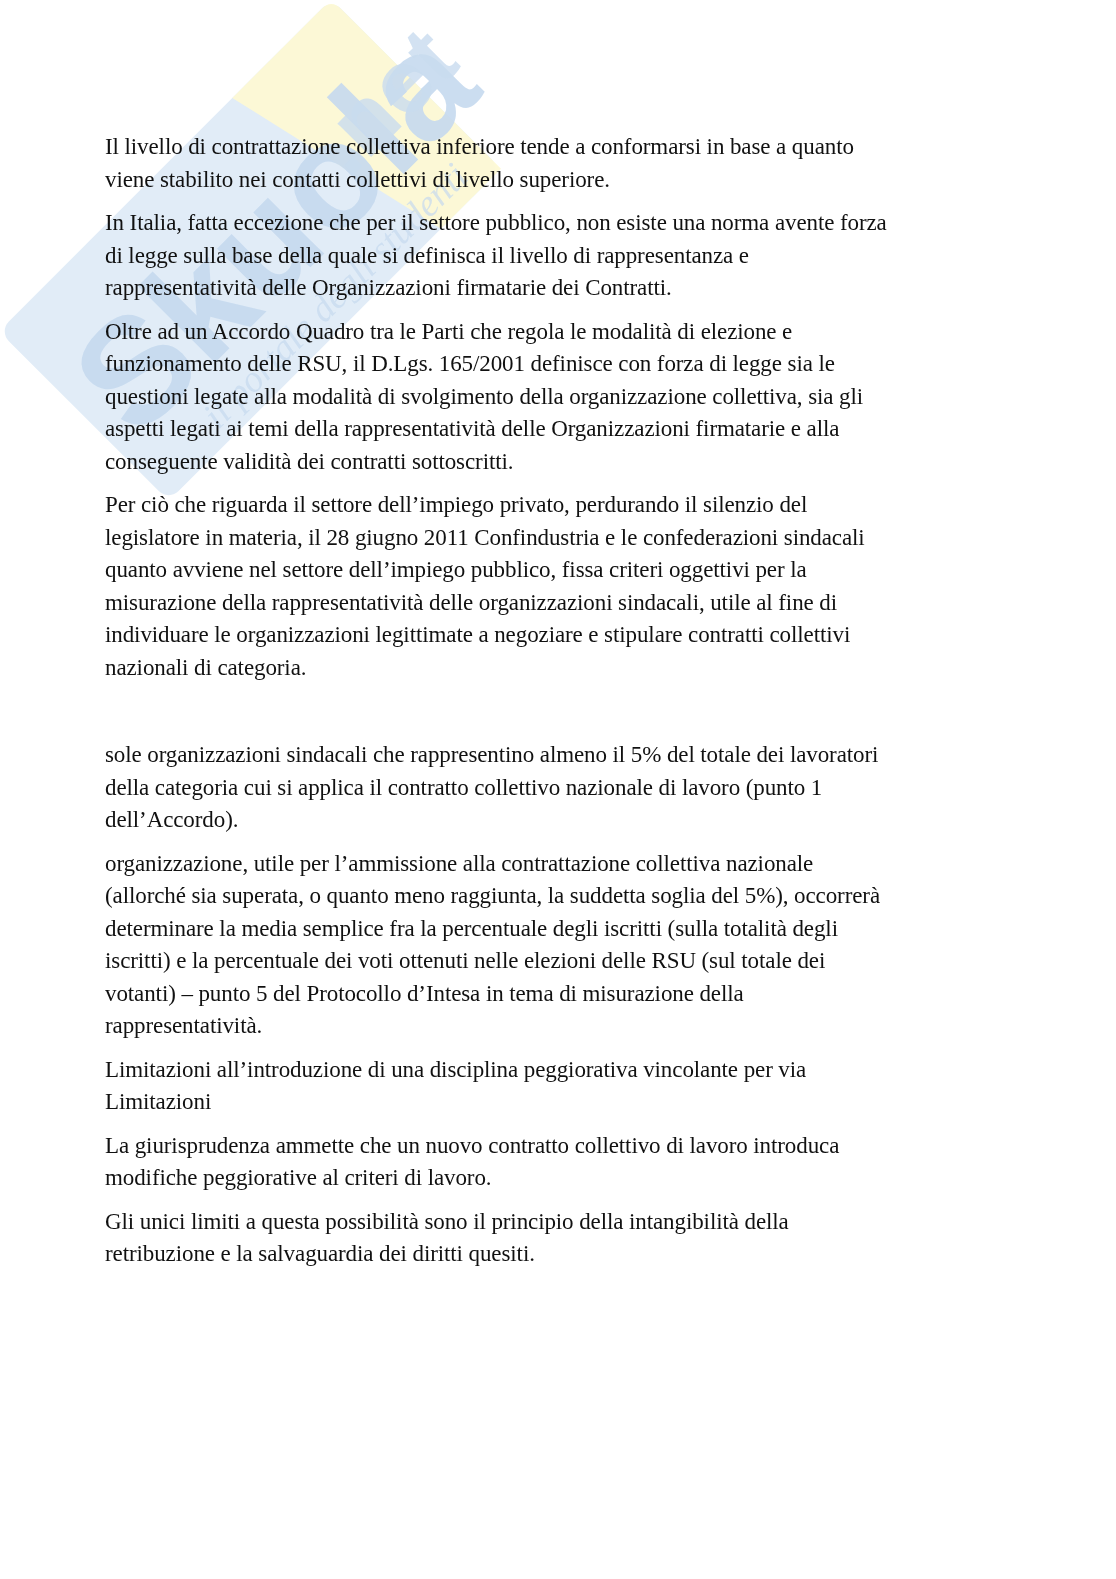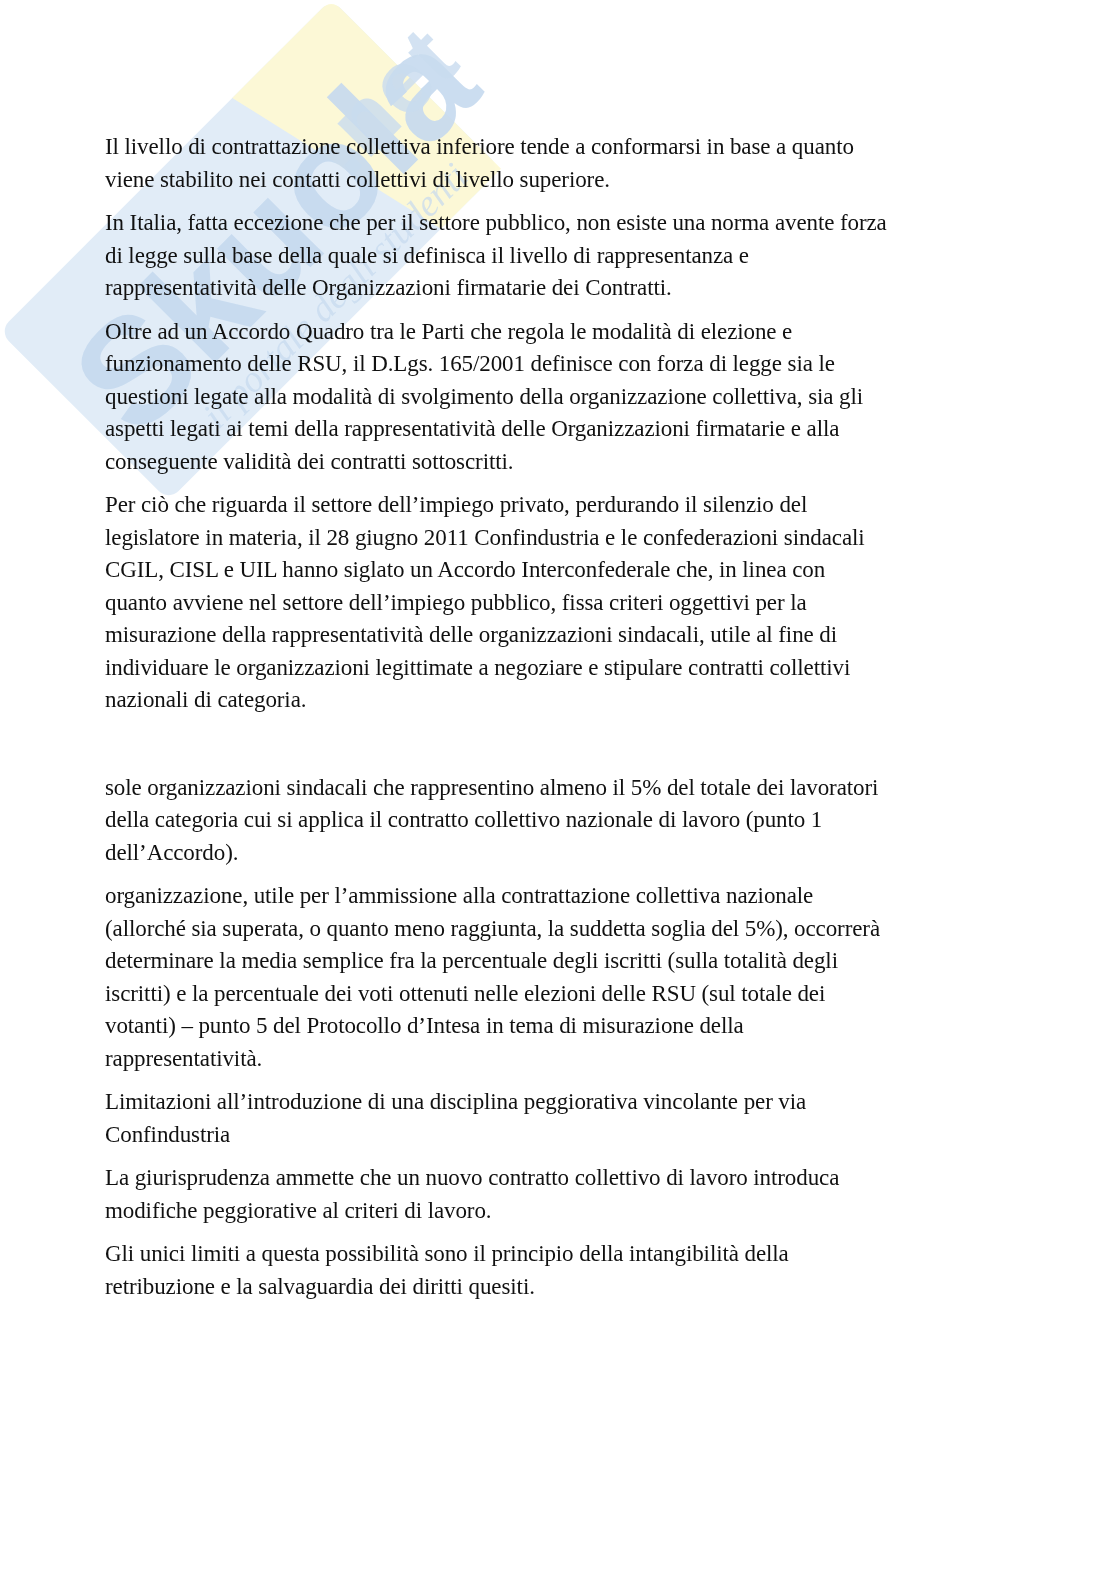--- a/index.html
+++ b/index.html
@@ -75,21 +75,20 @@
     <p class="para">
       <span class="line">Oltre ad un Accordo Quadro tra le Parti che regola le modalità di elezione e</span>
       <span class="line">funzionamento delle RSU, il D.Lgs. 165/2001 definisce con forza di legge sia le</span>
       <span class="line">questioni legate alla modalità di svolgimento della organizzazione collettiva, sia gli</span>
       <span class="line">aspetti legati ai temi della rappresentatività delle Organizzazioni firmatarie e alla</span>
       <span class="line">conseguente validità dei contratti sottoscritti.</span>
     </p>
     <p class="para">
       <span class="line">Per ciò che riguarda il settore dell’impiego privato, perdurando il silenzio del</span>
       <span class="line">legislatore in materia, il 28 giugno 2011 Confindustria e le confederazioni sindacali</span>
-      <span class="line">CGIL, CISL e UIL hanno siglato un Accordo Interconfederale che, in linea con</span>
       <span class="line">quanto avviene nel settore dell’impiego pubblico, fissa criteri oggettivi per la</span>
       <span class="line">misurazione della rappresentatività delle organizzazioni sindacali, utile al fine di</span>
       <span class="line">individuare le organizzazioni legittimate a negoziare e stipulare contratti collettivi</span>
       <span class="line">nazionali di categoria.</span>
     </p>
     <div class="gap"></div>
     <p class="para">
       <span class="line">sole organizzazioni sindacali che rappresentino almeno il 5% del totale dei lavoratori</span>
       <span class="line">della categoria cui si applica il contratto collettivo nazionale di lavoro (punto 1</span>
       <span class="line">dell’Accordo).</span>
@@ -97,21 +96,21 @@
     <p class="para">
       <span class="line">organizzazione, utile per l’ammissione alla contrattazione collettiva nazionale</span>
       <span class="line">(allorché sia superata, o quanto meno raggiunta, la suddetta soglia del 5%), occorrerà</span>
       <span class="line">determinare la media semplice fra la percentuale degli iscritti (sulla totalità degli</span>
       <span class="line">iscritti) e la percentuale dei voti ottenuti nelle elezioni delle RSU (sul totale dei</span>
       <span class="line">votanti) – punto 5 del Protocollo d’Intesa in tema di misurazione della</span>
       <span class="line">rappresentatività.</span>
     </p>
     <p class="para">
       <span class="line">Limitazioni all’introduzione di una disciplina peggiorativa vincolante per via</span>
-      <span class="line">Confindustria</span>
+      <span class="line">Limitazioni</span>
     </p>
     <p class="para">
       <span class="line">La giurisprudenza ammette che un nuovo contratto collettivo di lavoro introduca</span>
       <span class="line">modifiche peggiorative al criteri di lavoro.</span>
     </p>
     <p class="para">
       <span class="line">Gli unici limiti a questa possibilità sono il principio della intangibilità della</span>
       <span class="line">retribuzione e la salvaguardia dei diritti quesiti.</span>
     </p>
   </div>

